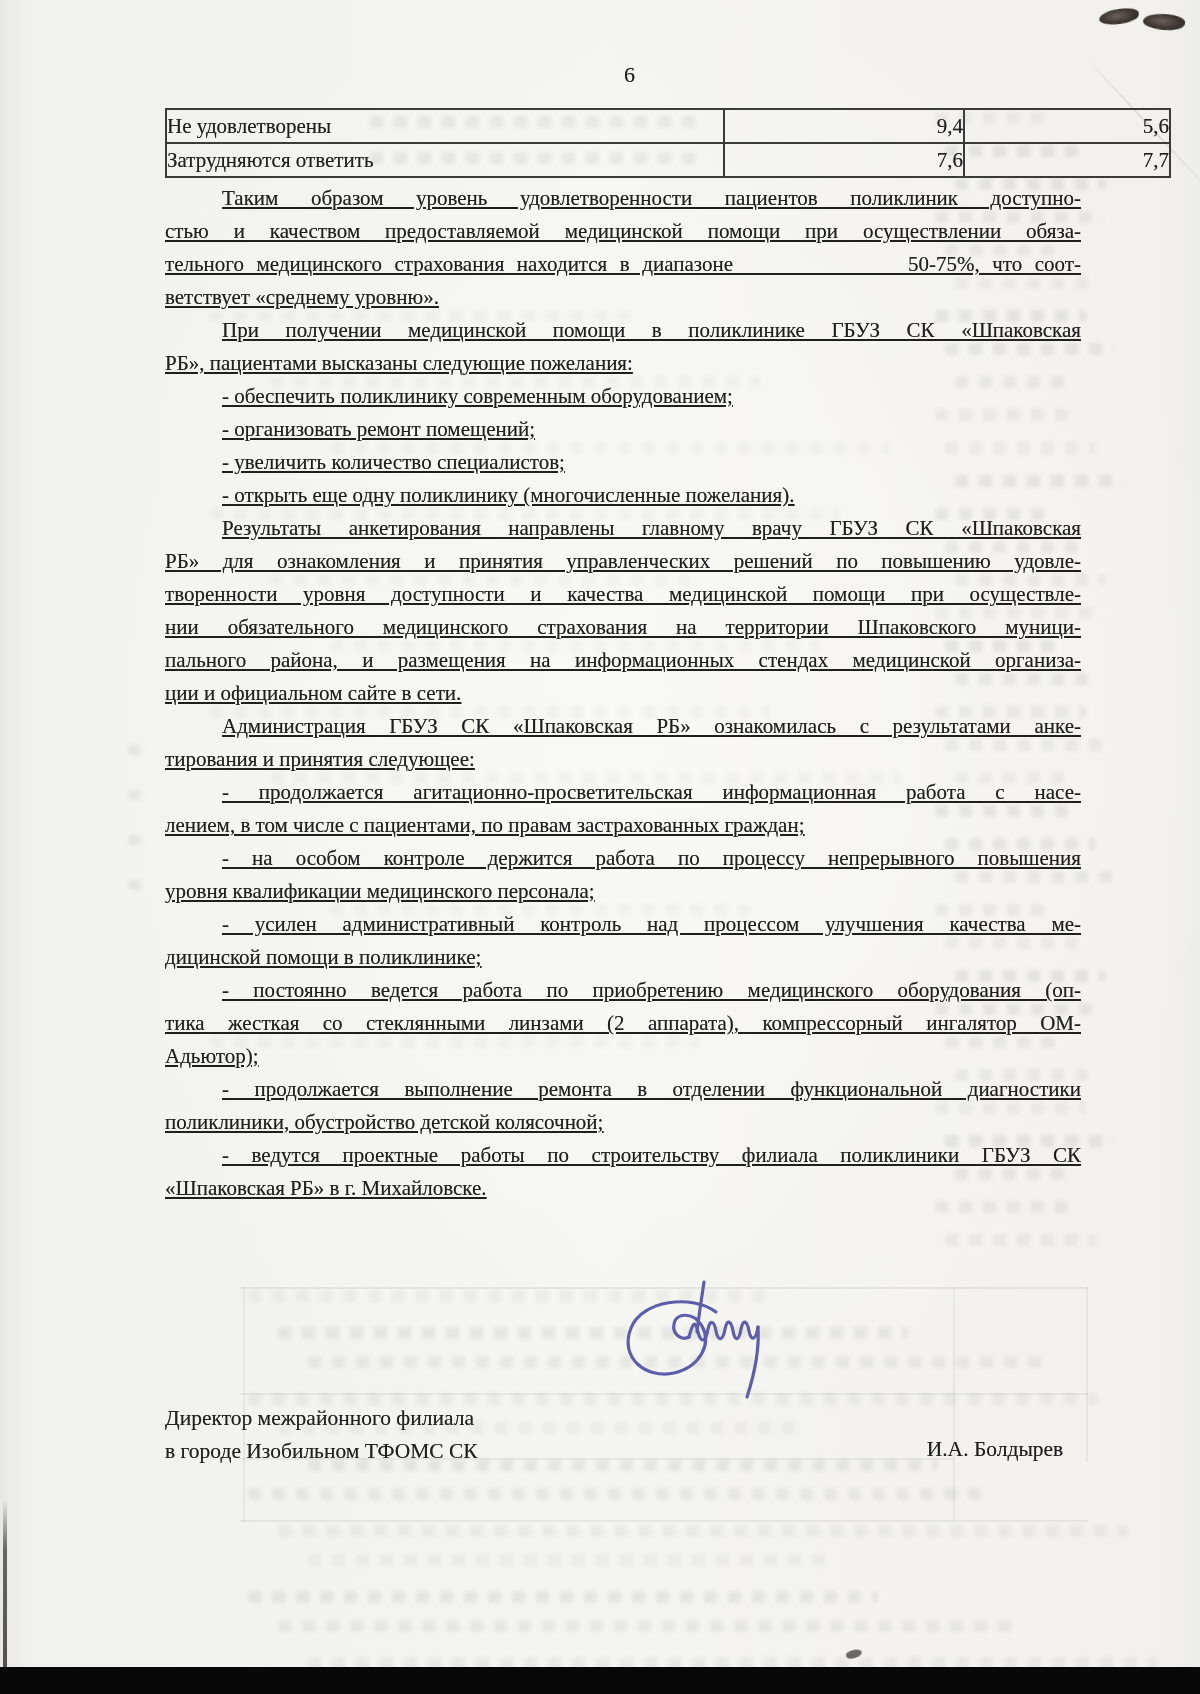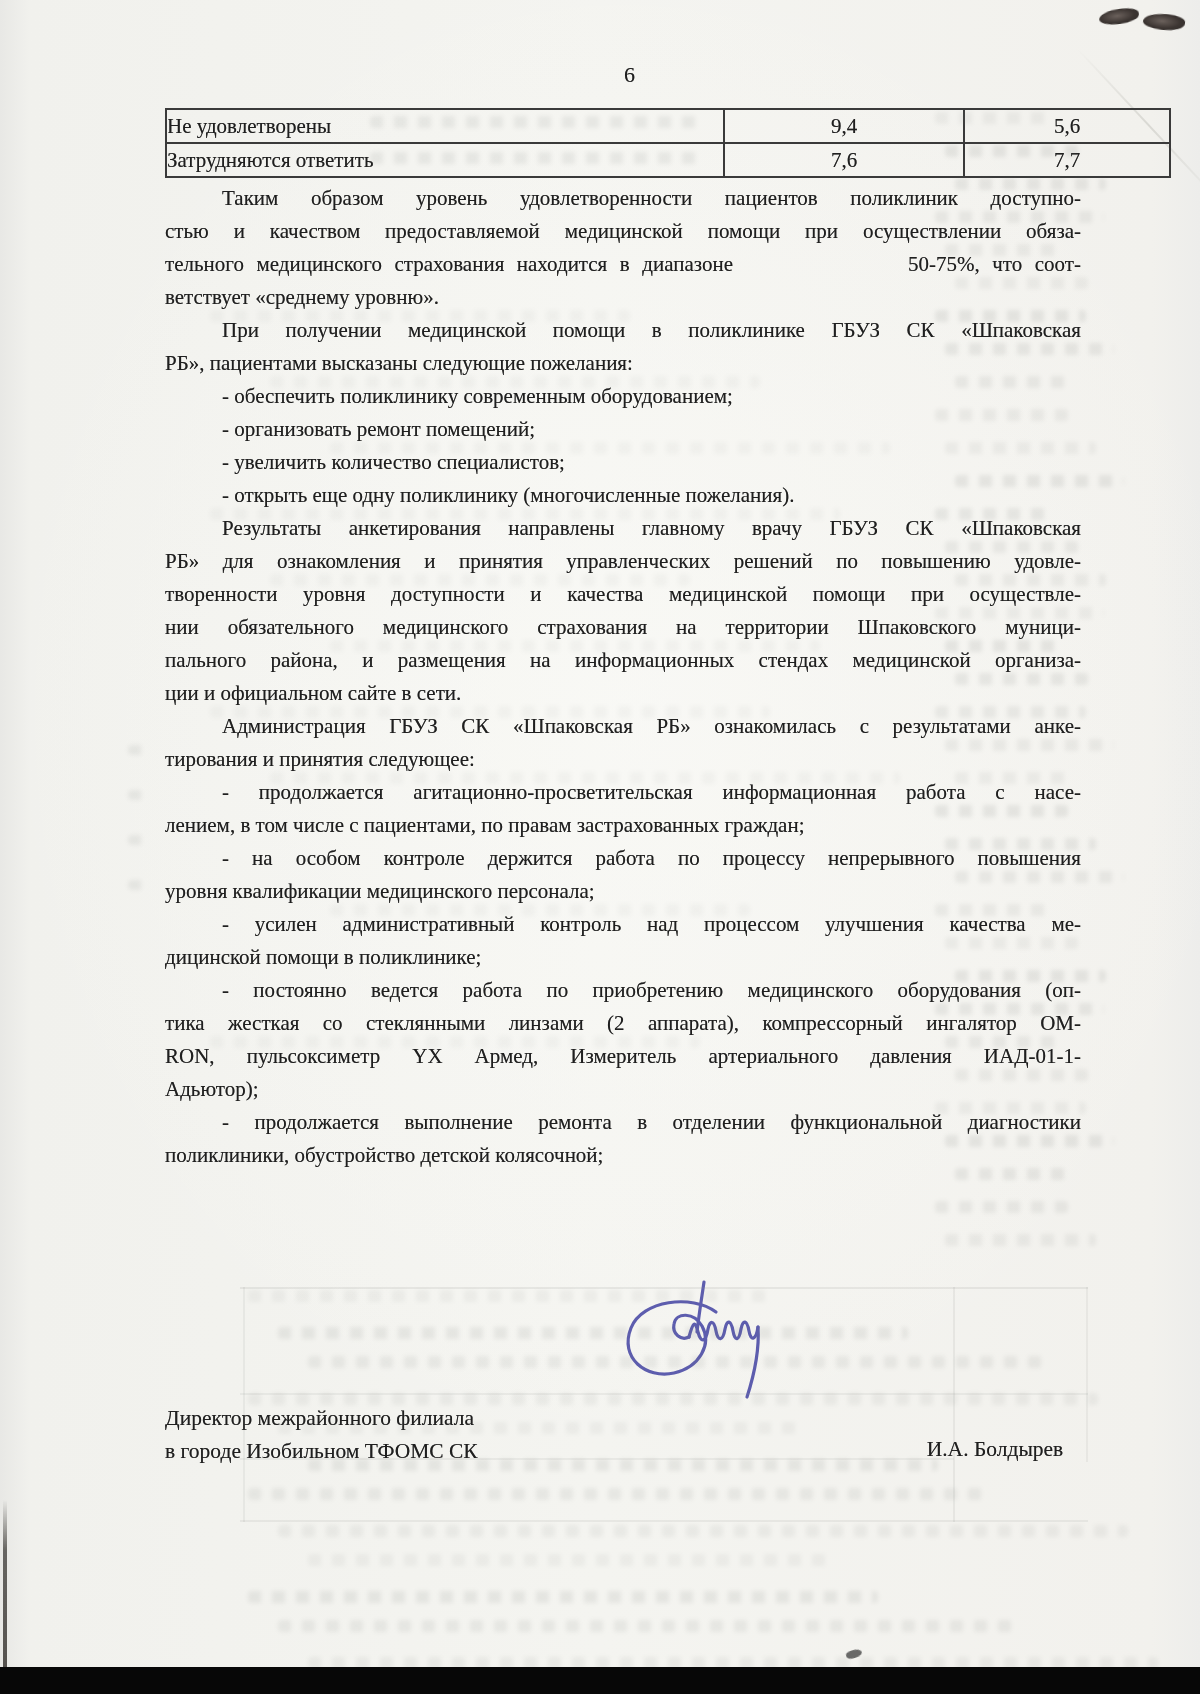--- a/index.html
+++ b/index.html
@@ -26,27 +26,27 @@
   .tbl-wrap{ position:absolute;left:165px;top:108px;width:1004px; }
   table.results{
     width:100%;border-collapse:collapse;table-layout:fixed;
     font-size:21px;
   }
   table.results td{
     border:2px solid #3a3a3a;height:32px;padding:0;
     overflow:hidden;white-space:nowrap;
   }
   td.c-label{ padding-left:9px;text-align:left;border-radius:13px; }
-  td.c-val{ text-align:center; }
+  td.c-val{ text-align:right; }
   
   .doc-body{
     position:absolute;left:165px;top:182px;width:916px;
     font-size:21px;line-height:33px;
   }
-  .para{ margin:0; }
+  .para{ margin:0;text-decoration:underline; }
   .line{
     text-align:justify;text-align-last:justify;
     height:33px;white-space:nowrap;
   }
   .line.first{ text-indent:57px; }
   .line.last{ text-align-last:auto;white-space:normal; }
   
   .sig-title{
     position:absolute;left:165px;top:1402px;width:560px;
     font-size:21.5px;line-height:33px;
@@ -166,26 +166,29 @@
         <div class="line first">- на особом контроле держится работа по процессу непрерывного повышения</div>
         <div class="line last">уровня квалификации медицинского персонала;</div>
       </div>
       <div class="para">
         <div class="line first">- усилен административный контроль над процессом улучшения качества ме-</div>
         <div class="line last">дицинской помощи в поликлинике;</div>
       </div>
       <div class="para">
         <div class="line first">- постоянно ведется работа по приобретению медицинского оборудования (оп-</div>
         <div class="line">тика жесткая со стеклянными линзами (2 аппарата), компрессорный ингалятор OM-</div>
-        <div class="line">RON, пульсоксиметр YX Армед, Измеритель артериального давления ИАД-01-1-</div>
         <div class="line last">Адьютор);</div>
       </div>
       <div class="para">
         <div class="line first">- продолжается выполнение ремонта в отделении функциональной диагностики</div>
         <div class="line last">поликлиники, обустройство детской колясочной;</div>
+      </div>
+      <div class="para">
+        <div class="line first">- ведутся проектные работы по строительству филиала поликлиники ГБУЗ СК</div>
+        <div class="line last">«Шпаковская РБ» в г. Михайловске.</div>
       </div>
     </div>
 
   <div class="sig-title txt">
     <div>Директор межрайонного филиала</div>
     <div>в городе Изобильном ТФОМС СК</div>
   </div>
 
   <svg class="sig-svg" viewBox="0 0 215 122">
     <g fill="none" stroke="#4949a5" stroke-width="3.2" stroke-linecap="round" opacity="0.88">

